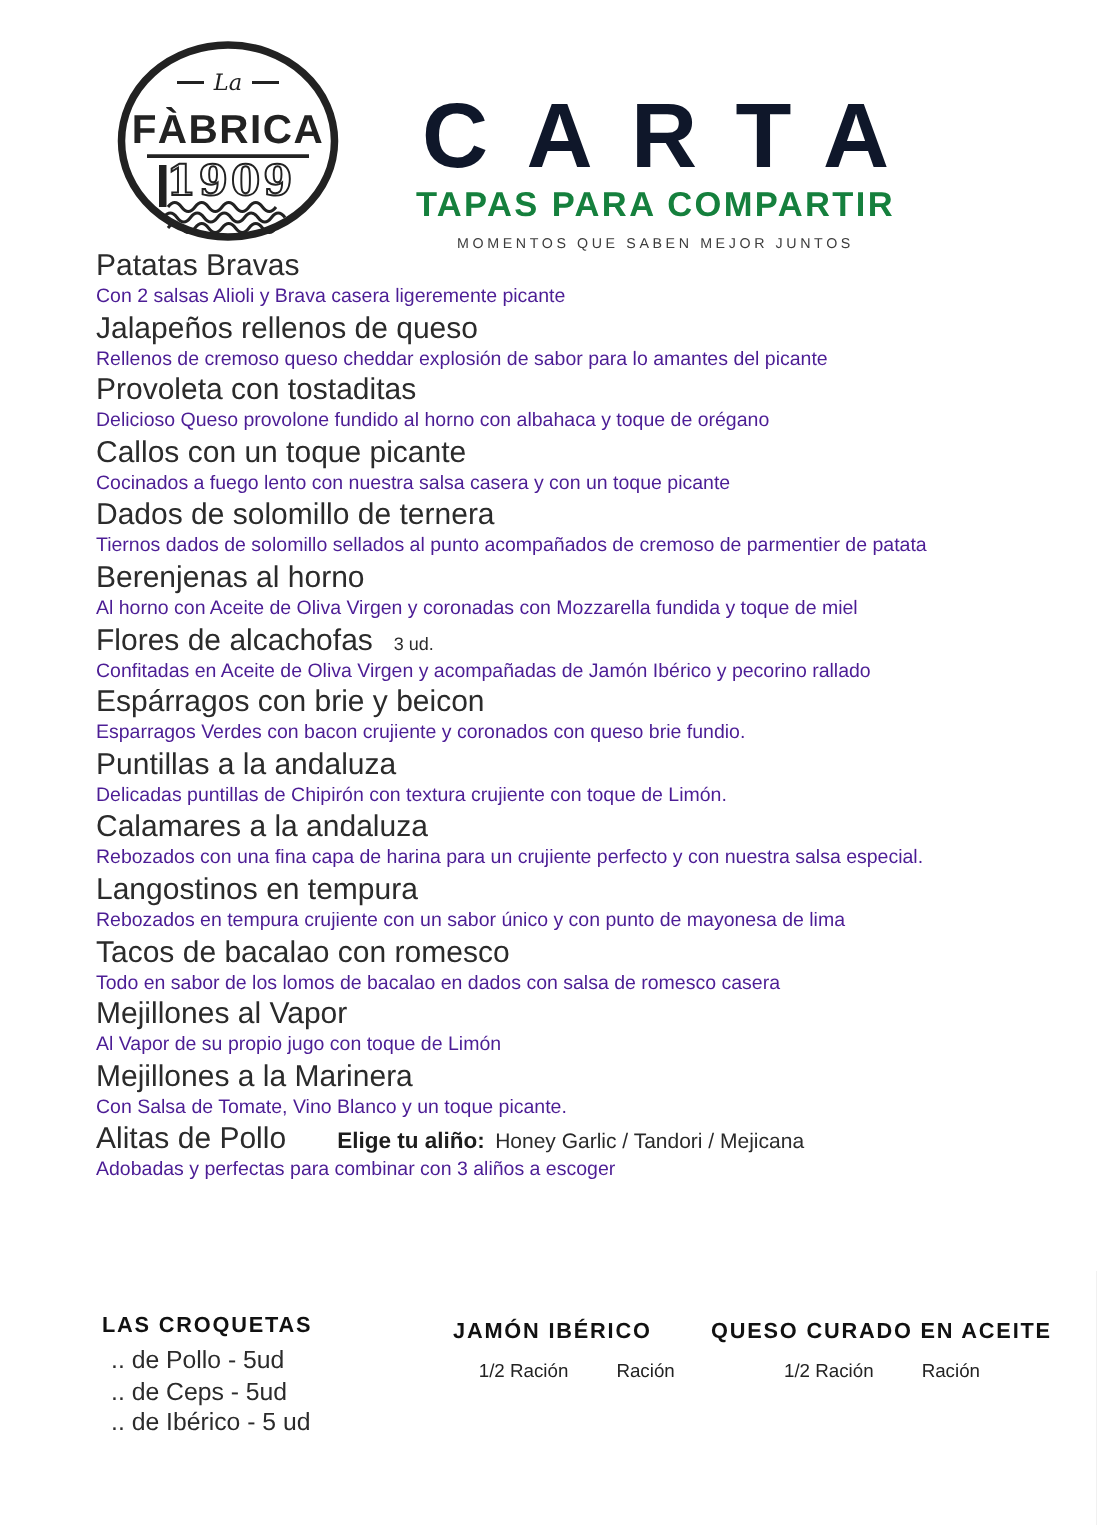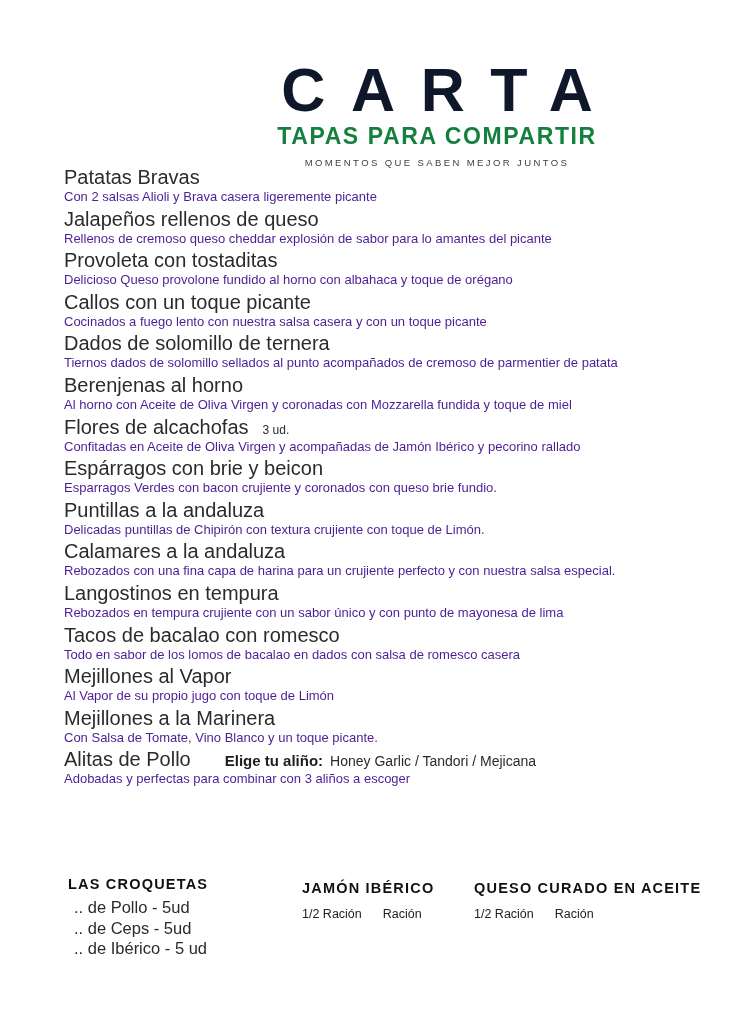--- a/index.html
+++ b/index.html
@@ -32,28 +32,43 @@
   .option-label{font-size:15px;font-weight:800;color:#1d1d1d;margin-left:34px;}
   .option-values{font-size:14px;color:#2b2b2b;margin-left:7px;}
   
   .bottom-col{position:absolute;}
   .bottom-title{font-size:14.5px;font-weight:800;letter-spacing:1.2px;color:#111;white-space:nowrap;}
   .croquetas{left:68px;top:876px;width:200px;}
   .croquetas-list{margin-top:5px;padding-left:6px;}
   .croqueta-item{font-size:16.5px;color:#2b2b2b;line-height:1.25;}
   .jamon{left:302px;top:880px;width:165px;}
   .queso{left:474px;top:880px;width:228px;}
-  .portions{display:flex;justify-content:flex-start;gap:21px;margin-top:11px;}
+  .portions{display:flex;justify-content:center;gap:32px;margin-top:11px;}
   .portion{font-size:12.5px;color:#222;white-space:nowrap;}
 </style>
 </head>
 <body>
 
 <div class="page">
 
+  <div class="logo">
+    <svg width="152" height="136" viewBox="0 0 152 136">
+      <ellipse cx="76" cy="68" rx="71" ry="64" fill="none" stroke="#222" stroke-width="5"></ellipse>
+      <line x1="42" y1="29" x2="60" y2="29" stroke="#222" stroke-width="2"></line>
+      <line x1="92" y1="29" x2="110" y2="29" stroke="#222" stroke-width="2"></line>
+      <text x="76" y="34" text-anchor="middle" font-family="DejaVu Serif, serif" font-style="italic" font-size="15" fill="#222">La</text>
+      <text x="76" y="69" text-anchor="middle" font-family="Liberation Sans, sans-serif" font-weight="bold" font-size="27" letter-spacing="1" fill="#222">FÀBRICA</text>
+      <line x1="22" y1="78" x2="130" y2="78" stroke="#222" stroke-width="2.5"></line>
+      <text x="78" y="104" text-anchor="middle" font-family="DejaVu Serif, serif" font-weight="bold" font-size="28" letter-spacing="2" fill="#ffffff" stroke="#222" stroke-width="1.3">1909</text>
+      <rect x="30" y="84" width="5" height="28" fill="#222"></rect>
+      <path d="M36 112 q4.5 -6 9 0 t9 0 t9 0 t9 0 t9 0 t9 0 t9 0 t9 0" fill="none" stroke="#222" stroke-width="2"></path>
+      <path d="M33 119 q4.5 -6 9 0 t9 0 t9 0 t9 0 t9 0 t9 0 t9 0 t9 0 t9 0" fill="none" stroke="#222" stroke-width="2"></path>
+      <path d="M36 126 q4.5 -6 9 0 t9 0 t9 0 t9 0 t9 0 t9 0 t9 0 t9 0" fill="none" stroke="#222" stroke-width="2"></path>
+    </svg>
+  </div>
 
   <div class="title-block">
     <div class="carta">CARTA</div>
     <div class="subtitle">TAPAS PARA COMPARTIR</div>
     <div class="tagline">MOMENTOS QUE SABEN MEJOR JUNTOS</div>
   </div>
 
   <div class="menu">
 
     <div class="item">

